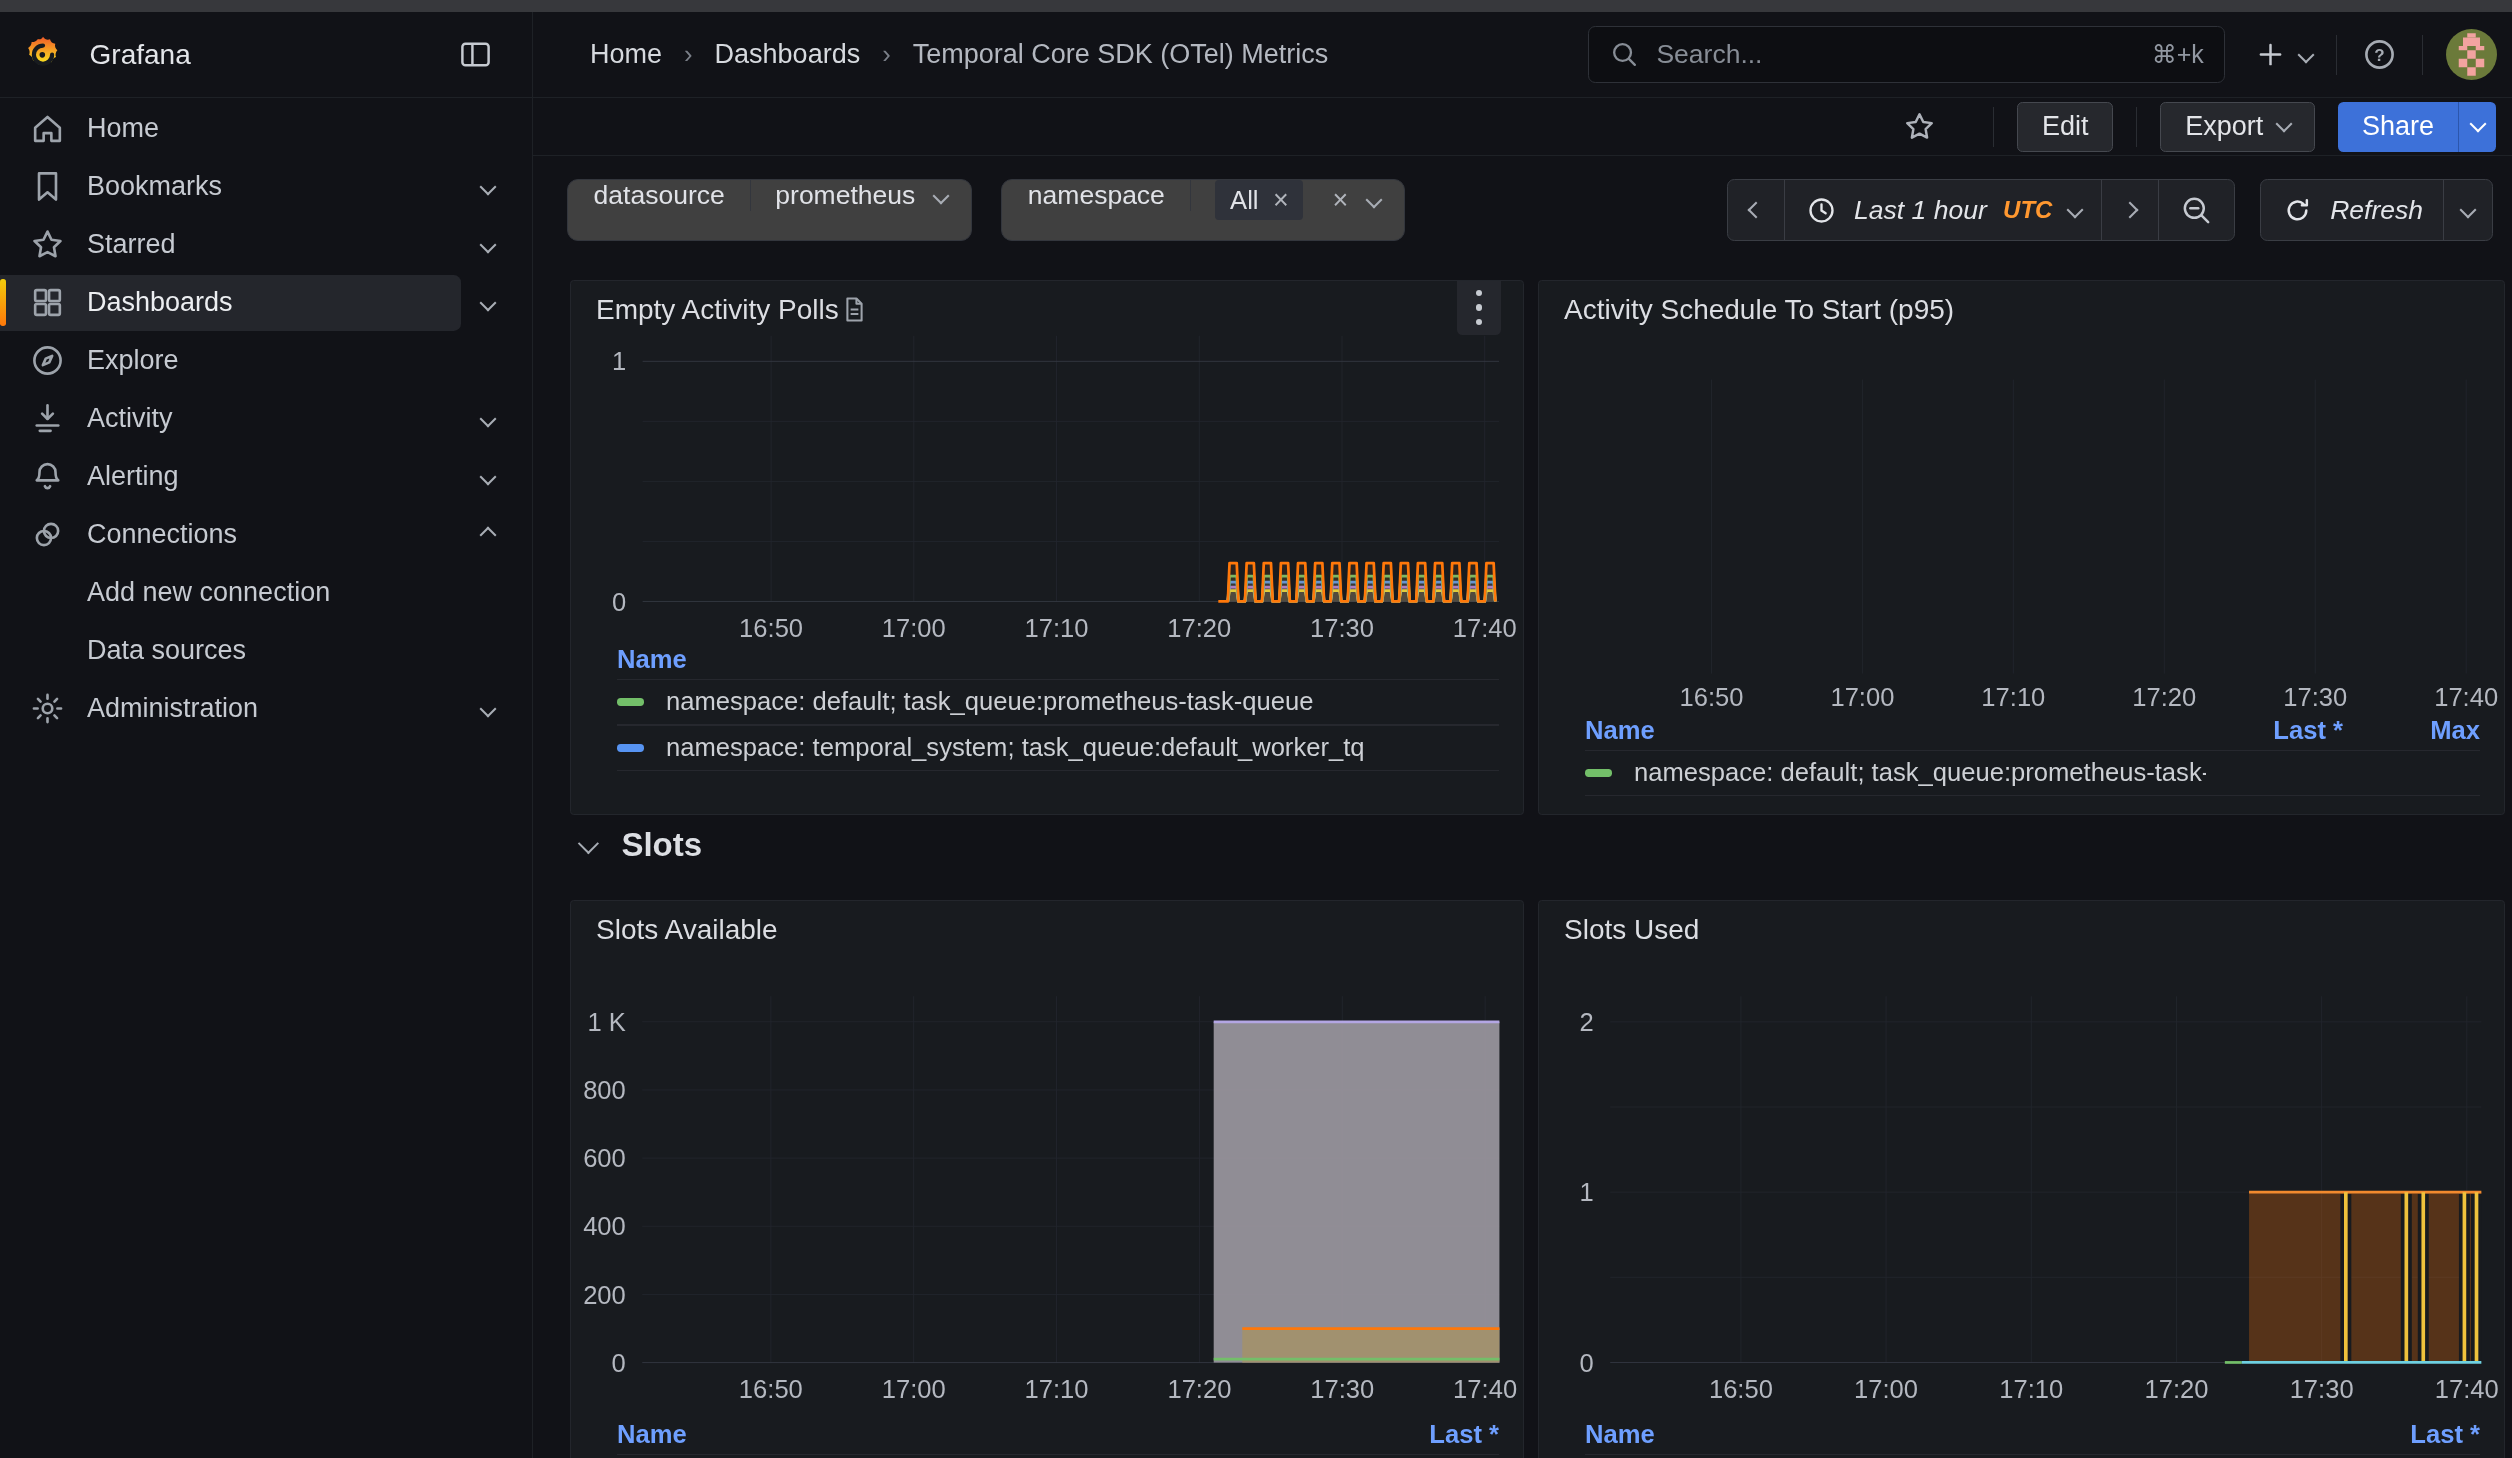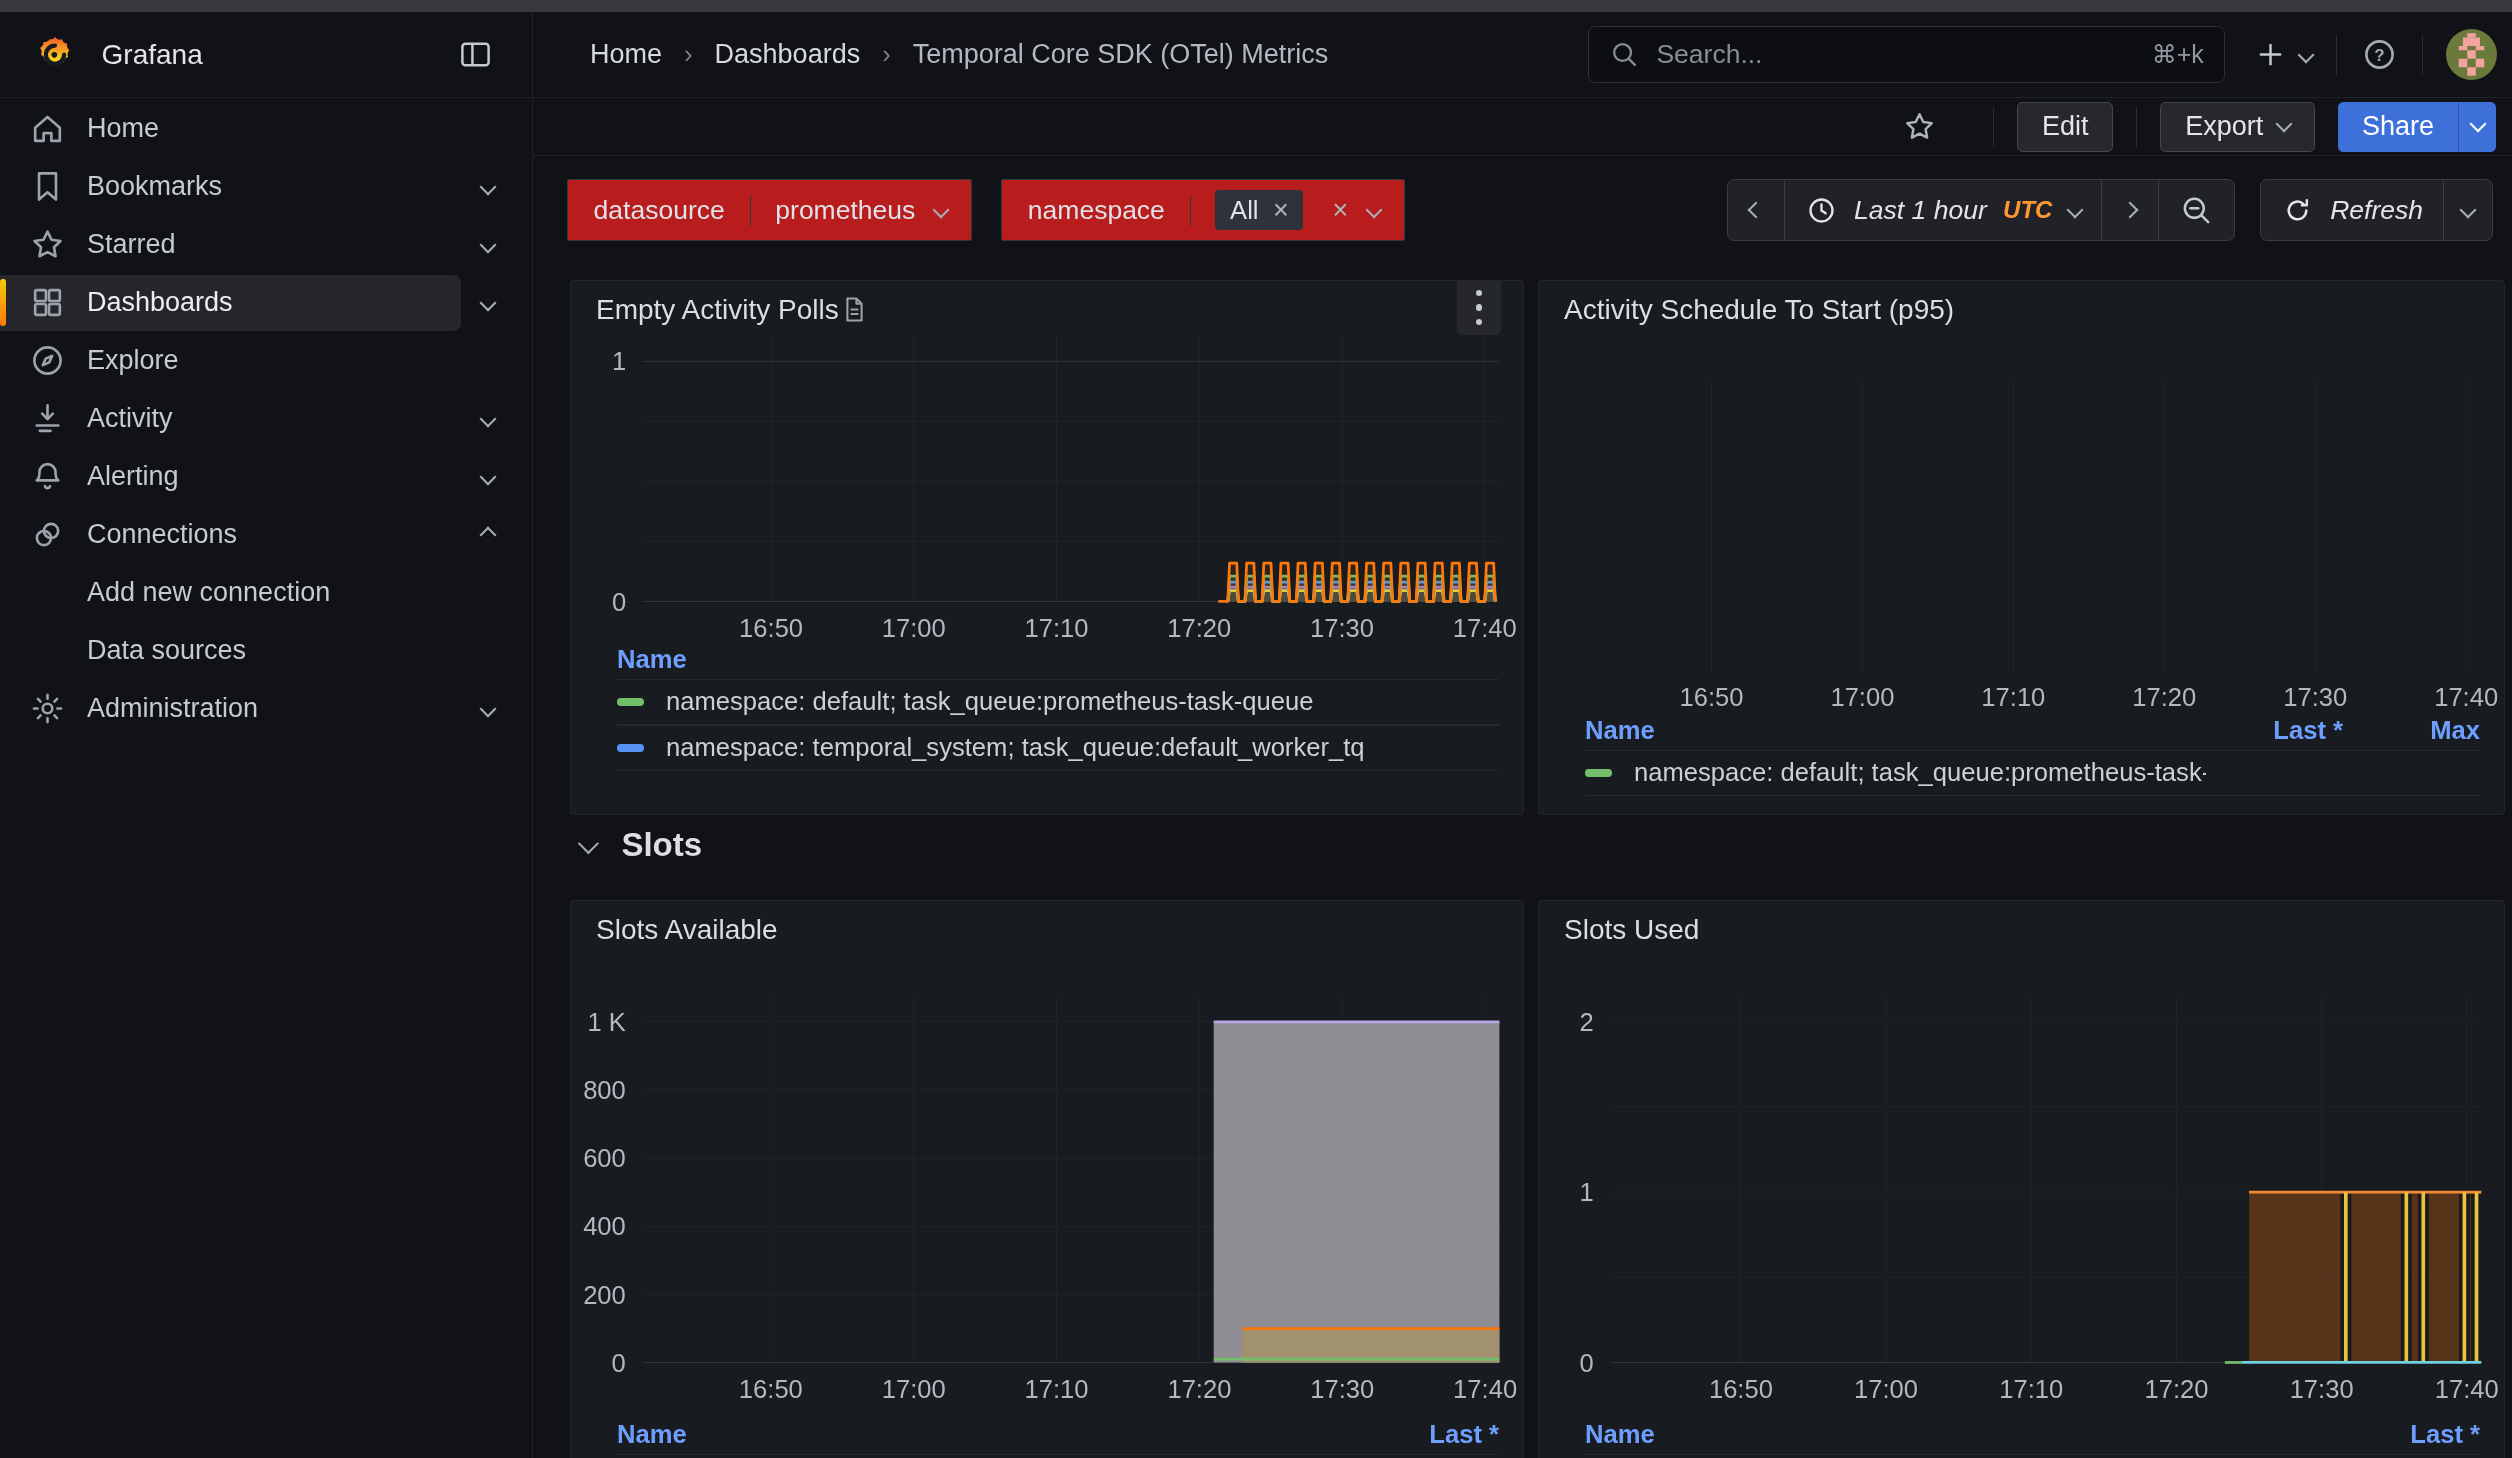--- a/index.html
+++ b/index.html
@@ -1,21 +1,21 @@
 <!DOCTYPE html>
 <html style="font-size:14.6px"><head>
 <meta charset="utf-8">
 <style>
   html,body{margin:0;padding:0;background:#0b0c0e;}
   body{font-family:"Liberation Sans", sans-serif;}
   .screen{position:relative;width:2512px;height:1458px;background:#111217;overflow:hidden;}
   .titlebar{position:absolute;top:0;left:0;width:2512px;height:12px;background:#37383c;}
   
   .topbar{position:absolute;top:12px;left:0;right:0;height:86px;display:flex;align-items:center;border-bottom:0.9px solid #1e2126;background:#111217;box-sizing:border-box;}
-  .sbhead{width:533px;height:100%;display:flex;align-items:center;padding-left:34px;border-right:0.9px solid #1e2126;box-sizing:border-box;flex:none;}
+  .sbhead{width:533px;height:100%;display:flex;align-items:center;padding-left:22px;border-right:0.9px solid #1e2126;box-sizing:border-box;flex:none;}
   .appname{margin-left:25.6px;font-size:28px;color:#e3e5e9;font-weight:500;}
   .collapse-btn{margin-left:auto;margin-right:38px;display:flex;}
   .crumbs{margin-left:57px;font-size:27px;display:flex;gap:22px;align-items:center;white-space:nowrap;}
   .crumb{color:#d6d9de;}
   .crumb.current{color:#b4b8c0;}
   .crumb-sep{color:#7a7f88;font-size:25.6px;}
   .searchwrap{margin-left:auto;width:637px;height:57px;border:0.9px solid #2e3138;border-radius:7.3px;background:#0d0e12;display:flex;align-items:center;padding:0 20px;box-sizing:border-box;flex:none;}
   .searchwrap input{flex:1;background:transparent;border:none;outline:none;color:#c6cad1;font-size:26.5px;font-family:inherit;margin-left:14.6px;min-width:0;}
   .searchwrap input::placeholder{color:#878d96;}
   .shortcut{color:#9298a2;font-size:25px;}
@@ -40,21 +40,21 @@
   .navitem.active .navlabel{color:#eceef1;font-weight:500;}
   
   .chev{display:inline-block;width:12.8px;height:12.8px;border-right:2.7px solid #a8adb5;border-bottom:2.7px solid #a8adb5;transform:rotate(45deg);}
   .chev.up{transform:rotate(225deg);}
   .chev.left{transform:rotate(135deg);}
   .chev.right{transform:rotate(-45deg);}
   .chev.small{width:10px;height:10px;}
   
   .content{position:absolute;top:155px;left:533px;right:0;bottom:0;}
   .filters{position:absolute;top:24px;left:34px;display:flex;gap:29px;}
-  .vargroup{display:flex;height:62px;border:0.9px solid #33363d;border-radius:2px;align-items:center;background:#b91c1c;box-sizing:border-box;}
+  .vargroup{display:flex;height:62px;border:0.9px solid #33363d;border-radius:11px;align-items:flex-start;background:#404040;box-sizing:border-box;}
   .varlabel{display:flex;align-items:center;padding:0 25.6px;font-size:26.5px;font-weight:500;color:#e0e2e7;border-right:0.9px solid #33363d;}
   .varvalue{display:flex;align-items:center;gap:20px;padding:0 24px;font-size:26.5px;color:#e0e2e7;font-weight:500;}
   .chip{background:#2f323a;border-radius:3.7px;height:40px;display:flex;align-items:center;gap:14.6px;padding:0 14.6px;font-size:25.6px;color:#e0e2e7;}
   .xmark{color:#b0b4bb;font-size:27px;line-height:1;}
   .timectl{position:absolute;top:24px;right:19px;display:flex;gap:25px;}
   .tgroup{display:flex;height:62px;background:#202227;border:0.9px solid #3a3d44;border-radius:7.3px;box-sizing:border-box;font-style:italic;}
   .tseg{display:flex;align-items:center;justify-content:center;padding:0 20px;border-right:0.9px solid #3a3d44;gap:16.4px;color:#e3e5e9;font-size:26.5px;font-weight:500;}
   .tseg:last-child{border-right:none;}
   .utc{color:#ff9830;font-size:24px;font-weight:700;}
   

